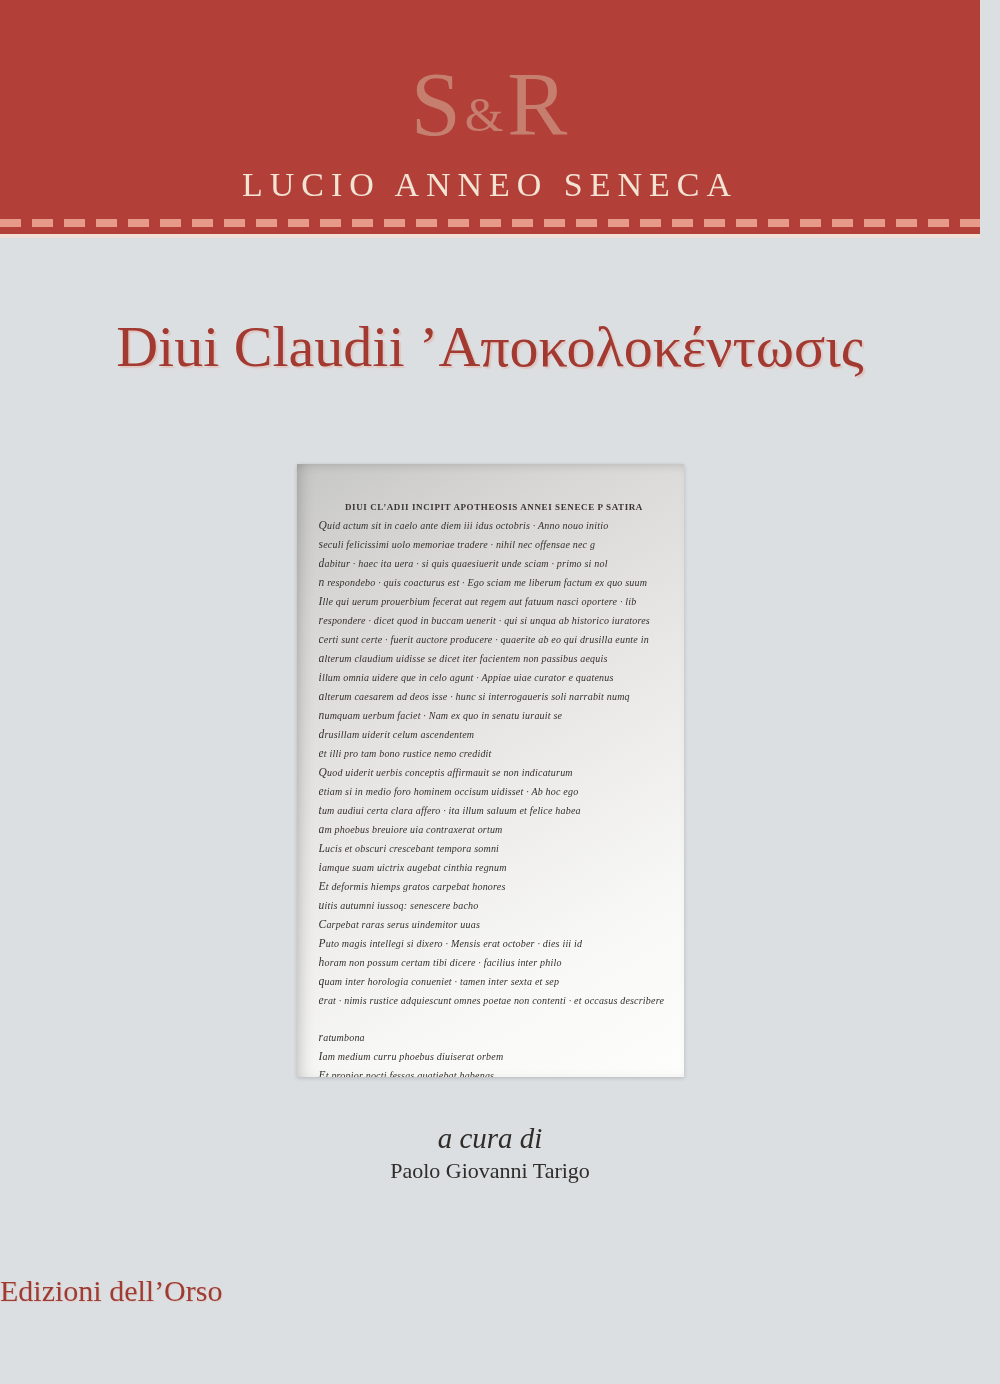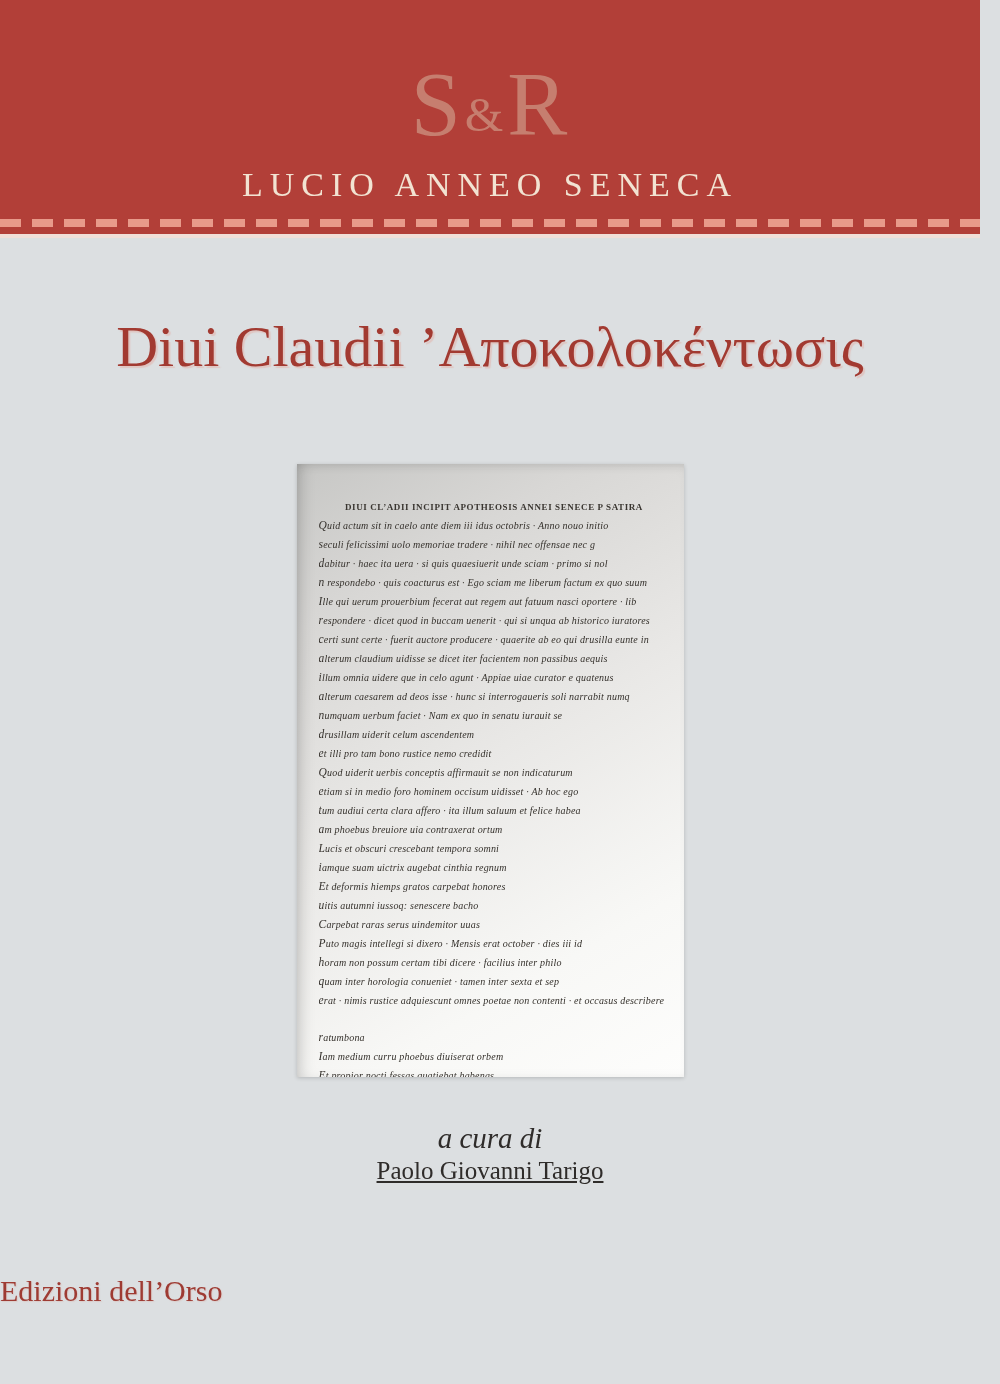--- a/index.html
+++ b/index.html
@@ -78,21 +78,21 @@
     font-style: italic;
     font-size: 10px; line-height: 18px; min-height: 18px;
     white-space: nowrap; overflow: hidden;
     letter-spacing: 0.2px;
   }
   .ms-line::first-letter { font-size: 11.5px; }
 
   
   .credits { margin-top: 45px; text-align: center; color: #2f2c2a; }
   .cura { font-size: 29px; line-height: 32px; font-style: italic; }
-  .editor { font-size: 25px; line-height: 34px; text-decoration: underline; }
+  .editor { font-size: 22px; line-height: 34px; }
 
   
   .publisher {
     margin-top: 86px;
     text-align: left;
     color: #9e3b33;
     font-size: 30px; line-height: 33px;
     text-shadow: 1px 1px 1px rgba(219,196,192,0.7);
   }
 </style>

